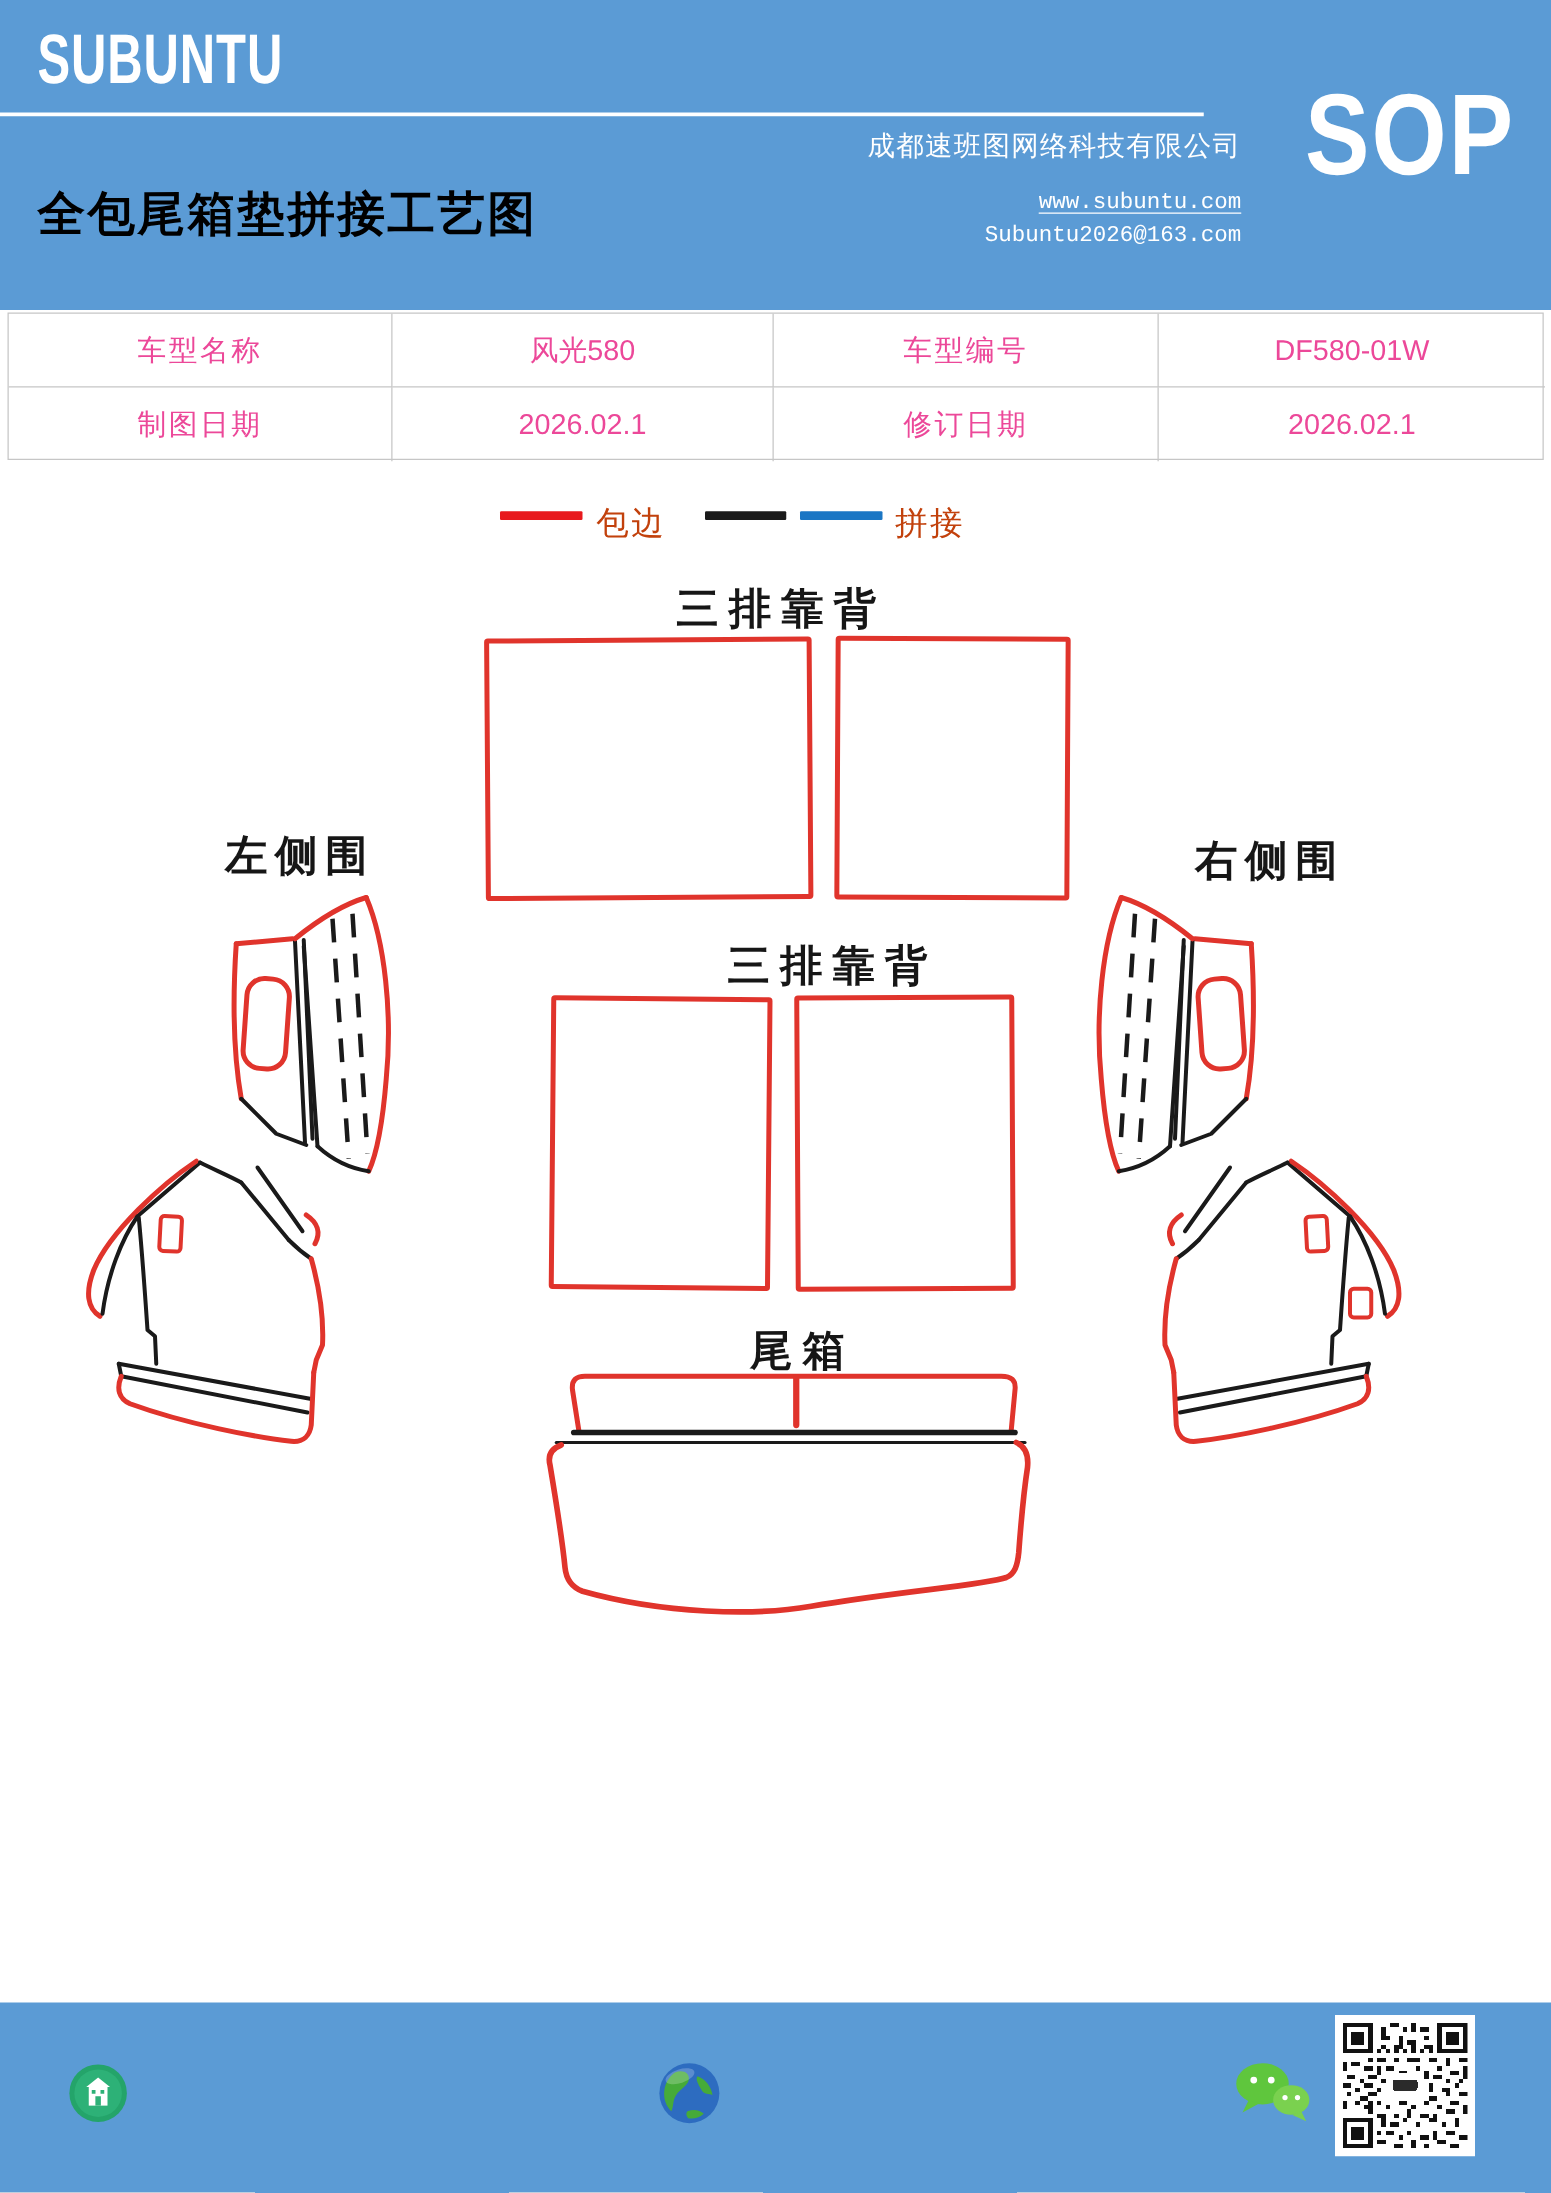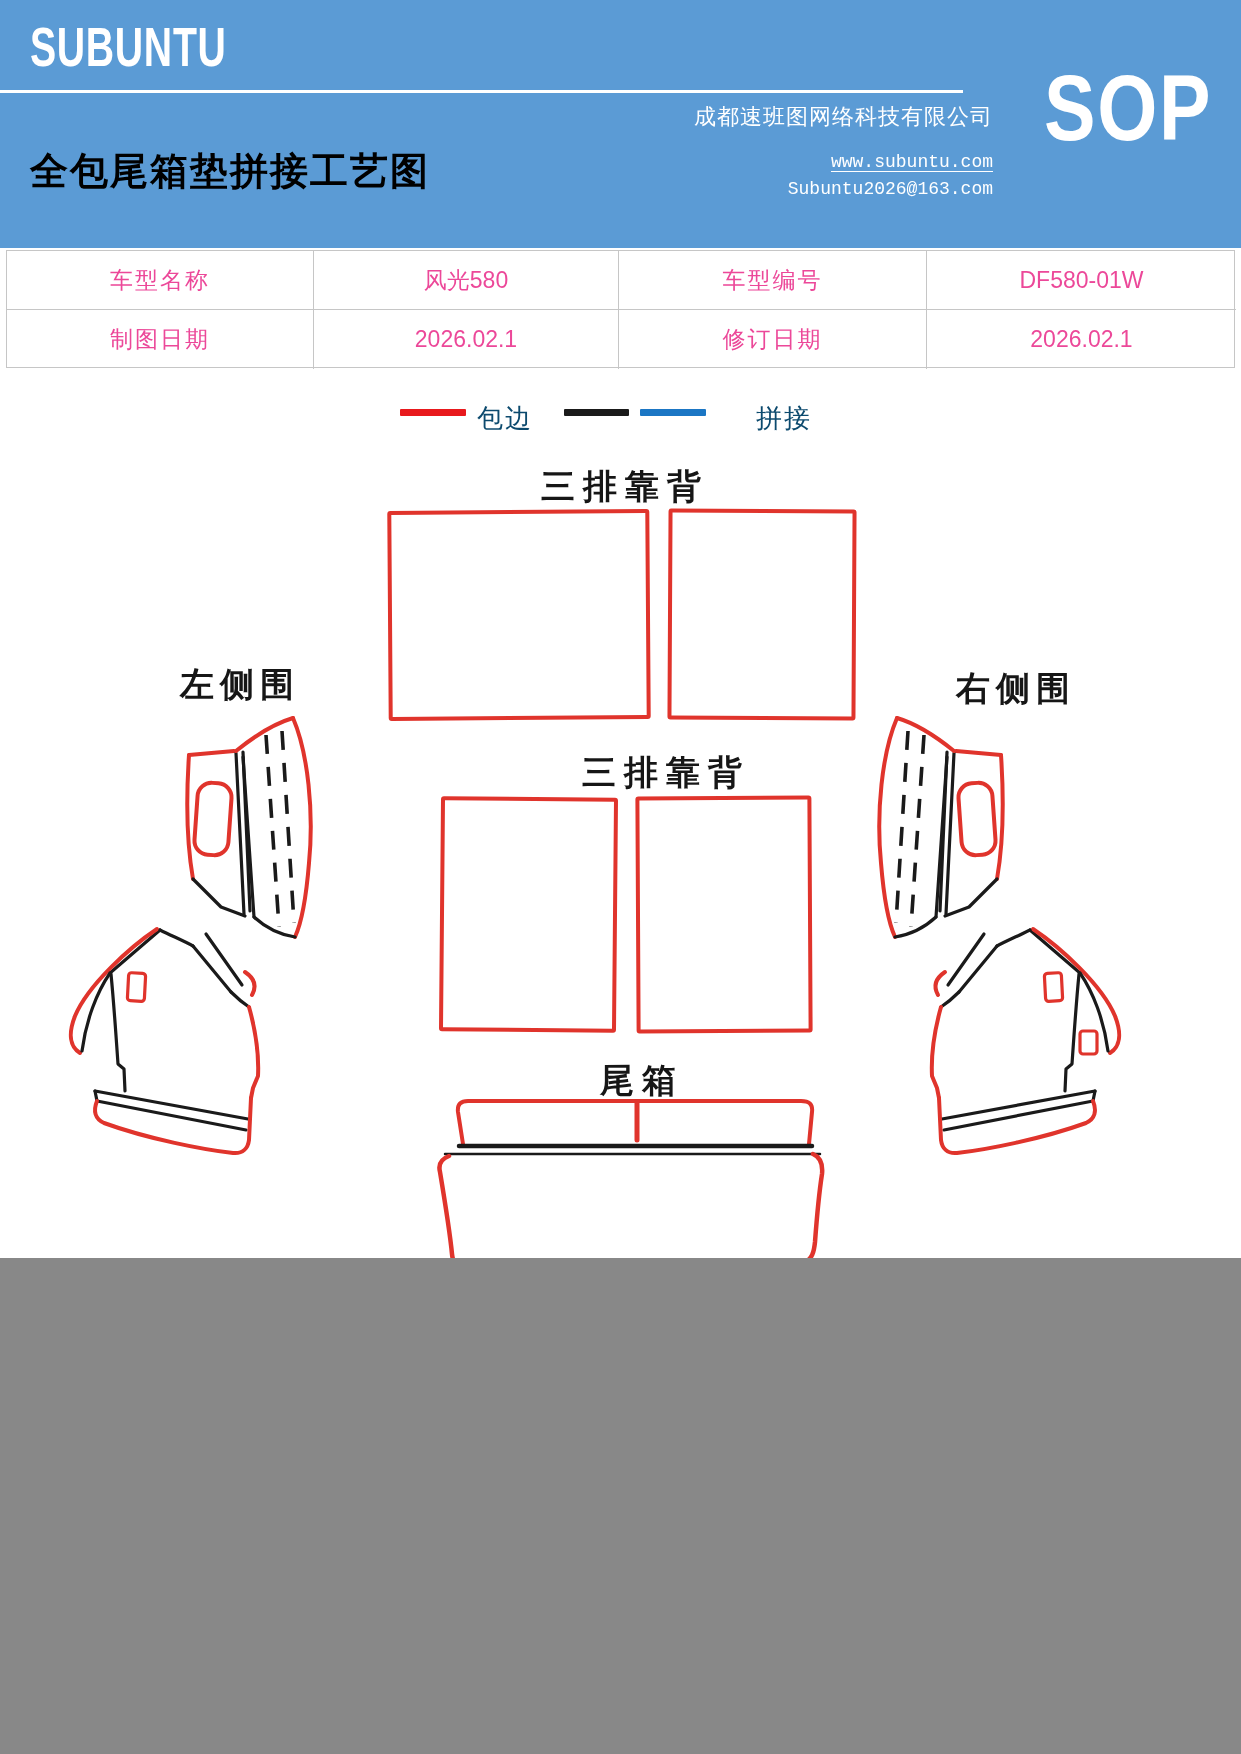--- a/index.html
+++ b/index.html
@@ -5,21 +5,21 @@
   :root{
     --blue:#5b9bd5;
     --red:#e0342c;
     --legend-red:#e8191d;
     --legend-blue:#1b76c4;
     --ink:#1a1a1a;
     --tbl-border:#c6c6c6;
   }
   *{margin:0;padding:0;box-sizing:border-box;}
   body{background:#888;font-family:"Liberation Sans",sans-serif;}
-  .page{position:relative;width:1241px;height:1258px;background:#fff;margin:0 auto;overflow:hidden;}
+  .page{position:relative;width:1241px;height:1754px;background:#fff;margin:0 auto;overflow:hidden;}
   .abs{position:absolute;}
 
   
   .header{position:absolute;left:0;top:0;width:1241px;height:248px;background:var(--blue);}
   .logo{position:absolute;left:30px;top:14px;color:#fff;font-weight:800;font-size:56px;
         letter-spacing:1px;transform:scaleX(.70);transform-origin:left top;white-space:nowrap;}
   .hline{position:absolute;left:0;top:90px;width:963px;height:3px;background:#fff;}
   .doc-title{position:absolute;left:30px;top:146px;color:#000000;font-size:38px;font-weight:600;
         letter-spacing:2px;font-family:"Liberation Serif","DejaVu Serif",serif;white-space:nowrap;}
   .hdr-right{position:absolute;right:248px;text-align:right;color:#fff;white-space:nowrap;}
@@ -35,21 +35,21 @@
         display:grid;grid-template-columns:307px 305px 308px 309px;grid-template-rows:59px 59px;
         border:1px solid var(--tbl-border);background:#fff;}
   .cell{border-right:1px solid var(--tbl-border);border-bottom:1px solid var(--tbl-border);
         display:flex;align-items:center;justify-content:center;font-size:23px;color:#ec4899;}
   .cell:nth-child(4n){border-right:none;}
   .cell:nth-child(n+5){border-bottom:none;}
   .cell.lab{font-family:"Liberation Serif","DejaVu Serif",serif;letter-spacing:2px;}
 
   
   .seg{position:absolute;top:409px;height:7px;border-radius:1px;}
-  .legend-label{position:absolute;top:401px;font-size:26px;color:#0c4a6e;letter-spacing:2px;
+  .legend-label{position:absolute;top:401px;font-size:26px;color:#c2410c;letter-spacing:2px;
         font-family:"Liberation Serif","DejaVu Serif",serif;}
 
   
   .part-title{position:absolute;font-size:34px;color:#161616;font-weight:600;letter-spacing:8px;
         text-align:center;font-family:"Liberation Serif","DejaVu Serif",serif;white-space:nowrap;}
   .redrect{position:absolute;border:4px solid var(--red);border-radius:3px;background:transparent;}
   svg .r{stroke:var(--red);stroke-width:4;fill:none;stroke-linecap:round;stroke-linejoin:round;}
   svg .r2{stroke:var(--red);stroke-width:3.2;fill:none;stroke-linecap:round;stroke-linejoin:round;}
   svg .k{stroke:var(--ink);stroke-width:3.2;fill:none;stroke-linecap:round;stroke-linejoin:round;}
   svg .dash{stroke-width:3.6;stroke-dasharray:19 13;stroke-linecap:butt;}
@@ -81,21 +81,21 @@
     <div class="cell lab">制图日期</div>
     <div class="cell">2026.02.1</div>
     <div class="cell lab">修订日期</div>
     <div class="cell">2026.02.1</div>
   </div>
 
   <div class="seg" style="left:400px;width:66px;background:var(--legend-red);"></div>
   <div class="legend-label" style="left:477px;">包边</div>
   <div class="seg" style="left:564px;width:65px;background:#1a1a1a;"></div>
   <div class="seg" style="left:640px;width:66px;background:var(--legend-blue);"></div>
-  <div class="legend-label" style="left:756px;">拼接</div>
+  <div class="legend-label" style="left:716px;">拼接</div>
 
   <div class="part-title" style="left:505px;top:464px;width:240px;">三排靠背</div>
   <div class="part-title" style="left:510px;top:750px;width:240px;text-align:right;">三排靠背</div>
   <div class="part-title" style="left:572px;top:1058px;width:140px;">尾箱</div>
   <div class="part-title" style="left:158px;top:662px;width:164px;letter-spacing:6px;">左侧围</div>
   <div class="part-title" style="left:934px;top:666px;width:164px;letter-spacing:6px;">右侧围</div>
 
   <div class="redrect" style="left:388px;top:510px;width:262px;height:210px;transform:rotate(-0.4deg);"></div>
   <div class="redrect" style="left:668px;top:509px;width:188px;height:211px;transform:rotate(0.3deg);"></div>
   <div class="redrect" style="left:440px;top:797px;width:177px;height:235px;transform:rotate(0.5deg);"></div>

